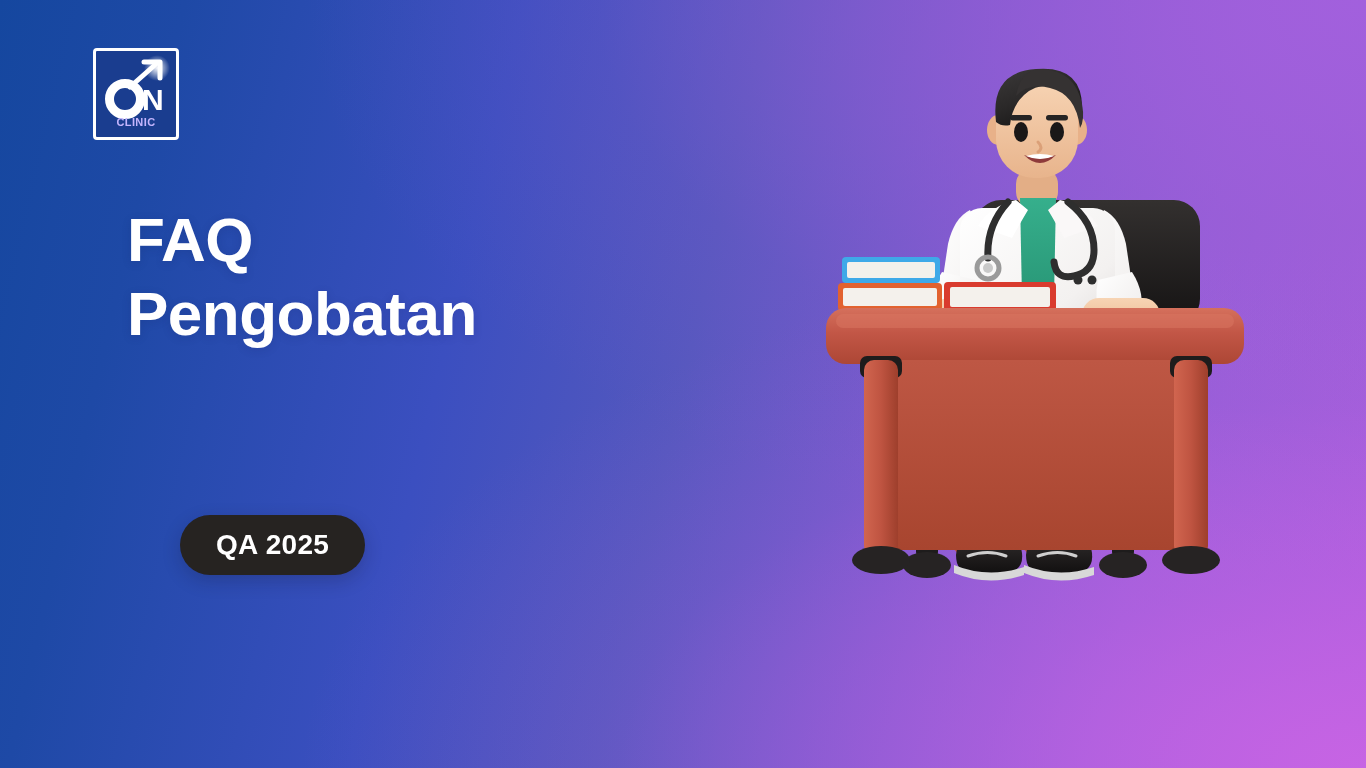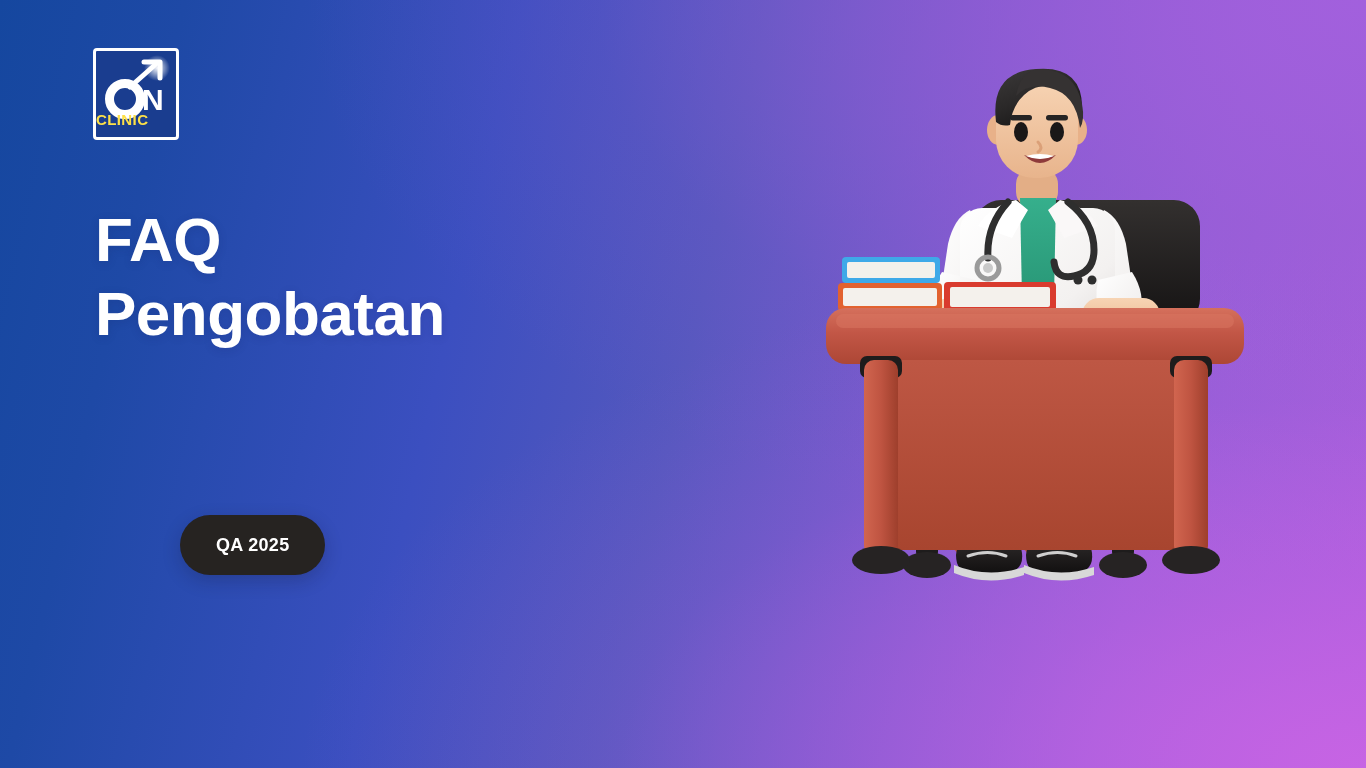--- a/index.html
+++ b/index.html
@@ -47,49 +47,50 @@
     position:absolute;
     left:46px; top:34px;
     font-size:30px; font-weight:bold; color:#FFFFFF;
     letter-spacing:-1px;
     line-height:30px;
   }
   .logo-arrow { position:absolute; left:30px; top:6px; width:44px; height:34px; }
   .logo-clinic {
     position:absolute;
     left:0; right:0; bottom:9px;
-    font-size:15px; font-weight:bold; color:#fde047;
+    text-align:center;
+    font-size:11px; font-weight:bold; color:#c4b5fd;
     letter-spacing:0.4px;
   }
 
   
   .headline {
     position:absolute;
     left:95px; top:203px;
     width:800px;
     color:#FFFFFF;
     font-size:62px;
     font-weight:bold;
     line-height:1.19;
     letter-spacing:-0.5px;
     text-shadow:0 2px 10px rgba(16,30,90,0.16);
   }
-  .headline-line { display:block; white-space:nowrap; }
+  .headline-line { display:block; white-space:nowrap;margin-left:32px; }
 
   
   .badge {
     position:absolute;
     left:180px; top:515px;
     height:60px;
     padding:0 36px;
     display:flex; align-items:center; justify-content:center;
     background:#262321;
     border-radius:34px;
     color:#FFFFFF;
-    font-size:18px;
+    font-size:28px;
     font-weight:bold;
     letter-spacing:0.3px;
     box-shadow:0 6px 18px rgba(20,18,40,0.22);
   }
 
   
   .illustration {
     position:absolute;
     left:820px; top:60px;
     width:440px; height:560px;

